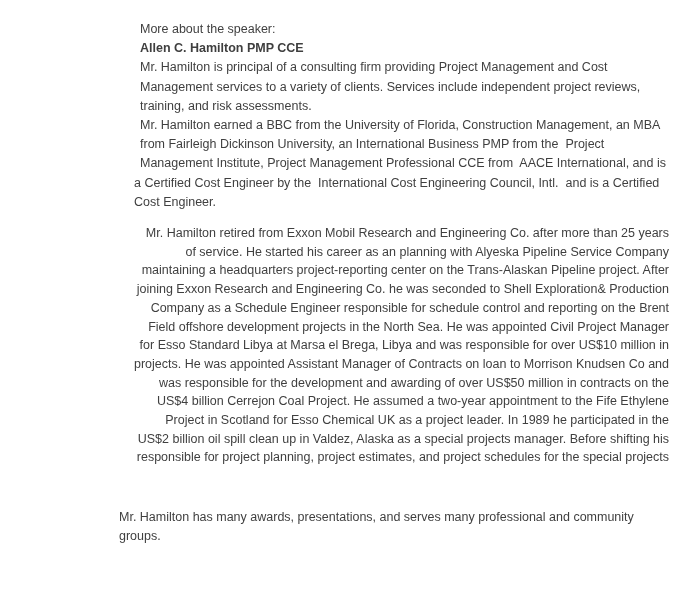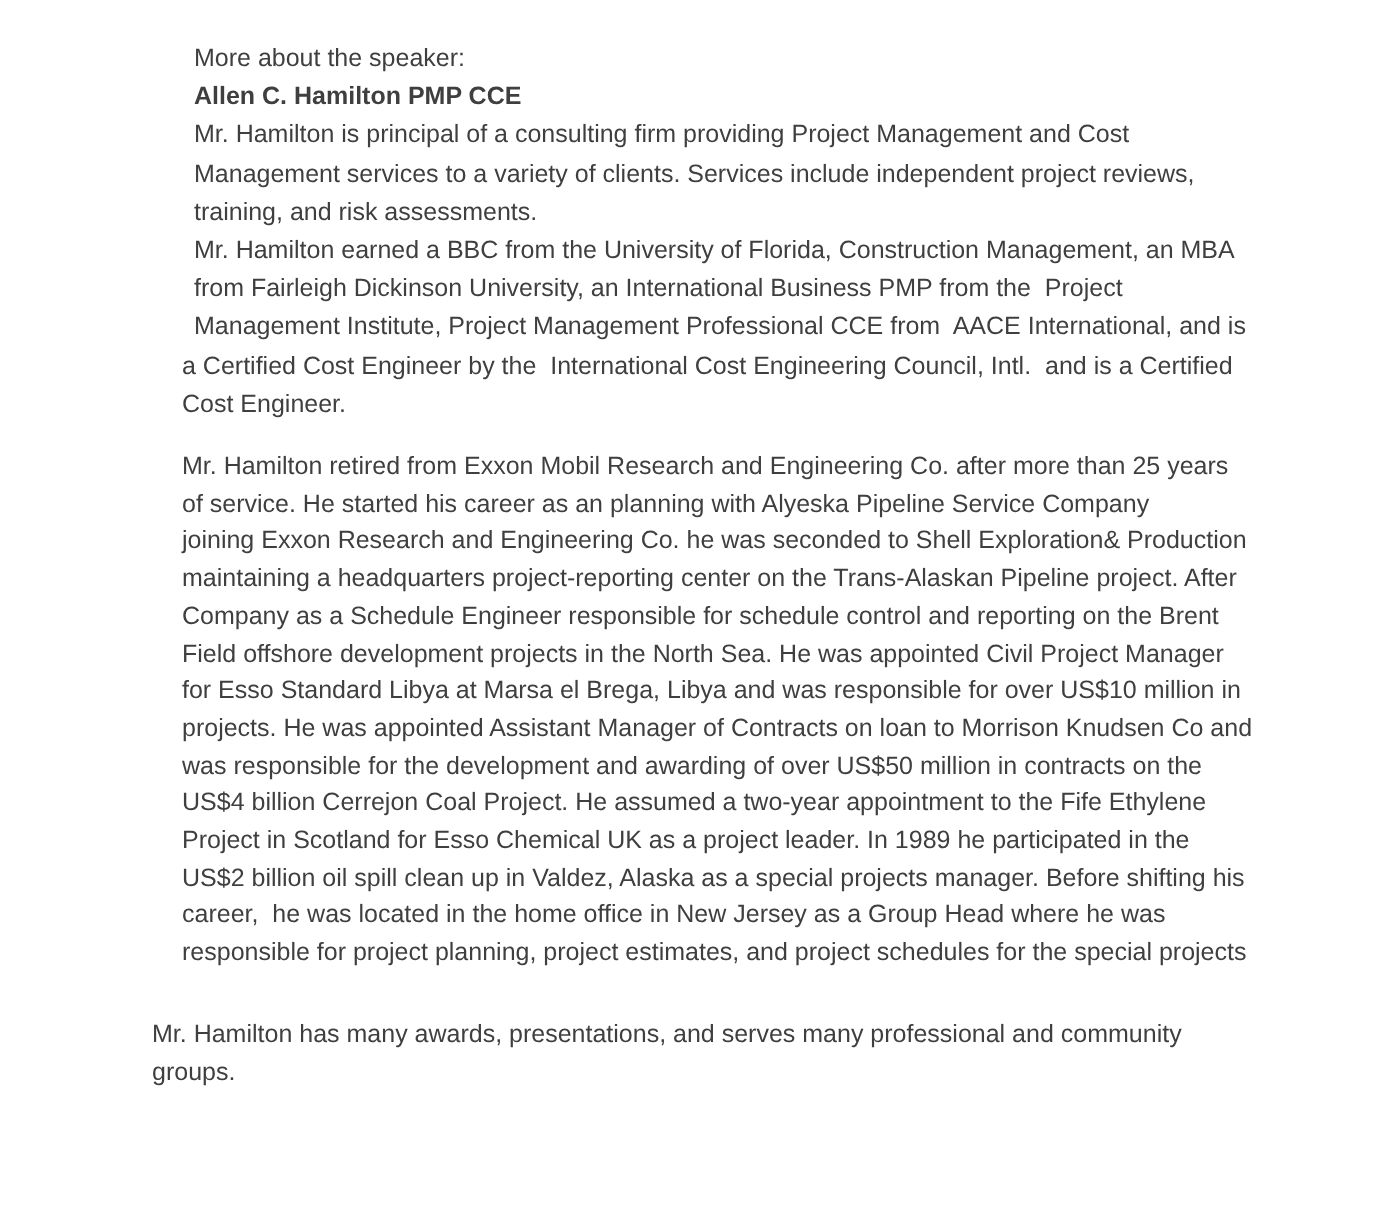--- a/index.html
+++ b/index.html
@@ -10,20 +10,21 @@
     width: 700px;
     height: 605px;
     position: relative;
     background: #ffffff;
     overflow: hidden;
     font-family: "Liberation Sans", sans-serif;
   }
   .textblock {
     position: absolute;
     color: #3f3f3f;
+    margin-left: 43px;
   }
   .line {
     font-size: 12.5px;
     line-height: 19.2px;
     white-space: pre;
     color: #3f3f3f;
   }
   .bold {
     font-weight: bold;
   }
@@ -45,33 +46,32 @@
       <div class="line">from Fairleigh Dickinson University, an International Business PMP from the  Project</div>
       <div class="line">Management Institute, Project Management Professional CCE from  AACE International, and is</div>
     </div>
 </div>
 
 <div class="textblock" id="about-continued-block" style="left: 91px; top: 174px;">
     <div class="line">a Certified Cost Engineer by the  International Cost Engineering Council, Intl.  and is a Certified</div>
     <div class="line">Cost Engineer.</div>
   </div>
 
-<div class="textblock" id="career-block" style="left: 91px; top: 224px;">
+<div class="textblock" id="career-block" style="left: 91px; top: 224px; text-align: right;">
     <div class="line">Mr. Hamilton retired from Exxon Mobil Research and Engineering Co. after more than 25 years</div>
     <div class="line">of service. He started his career as an planning with Alyeska Pipeline Service Company</div>
+    <div class="line">maintaining a headquarters project-reporting center on the Trans-Alaskan Pipeline project. After</div>
     <div class="line">joining Exxon Research and Engineering Co. he was seconded to Shell Exploration&amp; Production</div>
-    <div class="line">maintaining a headquarters project-reporting center on the Trans-Alaskan Pipeline project. After</div>
     <div class="line">Company as a Schedule Engineer responsible for schedule control and reporting on the Brent</div>
     <div class="line">Field offshore development projects in the North Sea. He was appointed Civil Project Manager</div>
     <div class="line">for Esso Standard Libya at Marsa el Brega, Libya and was responsible for over US$10 million in</div>
     <div class="line">projects. He was appointed Assistant Manager of Contracts on loan to Morrison Knudsen Co and</div>
     <div class="line">was responsible for the development and awarding of over US$50 million in contracts on the</div>
     <div class="line">US$4 billion Cerrejon Coal Project. He assumed a two-year appointment to the Fife Ethylene</div>
     <div class="line">Project in Scotland for Esso Chemical UK as a project leader. In 1989 he participated in the</div>
     <div class="line">US$2 billion oil spill clean up in Valdez, Alaska as a special projects manager. Before shifting his</div>
-    <div class="line">career,  he was located in the home office in New Jersey as a Group Head where he was</div>
     <div class="line">responsible for project planning, project estimates, and project schedules for the special projects</div>
   </div>
 
 <div class="textblock" id="activities-block" style="left: 76px; top: 508px;">
     <div class="line">Mr. Hamilton has many awards, presentations, and serves many professional and community</div>
     <div class="line">groups.</div>
   </div>
 
 </body></html>

